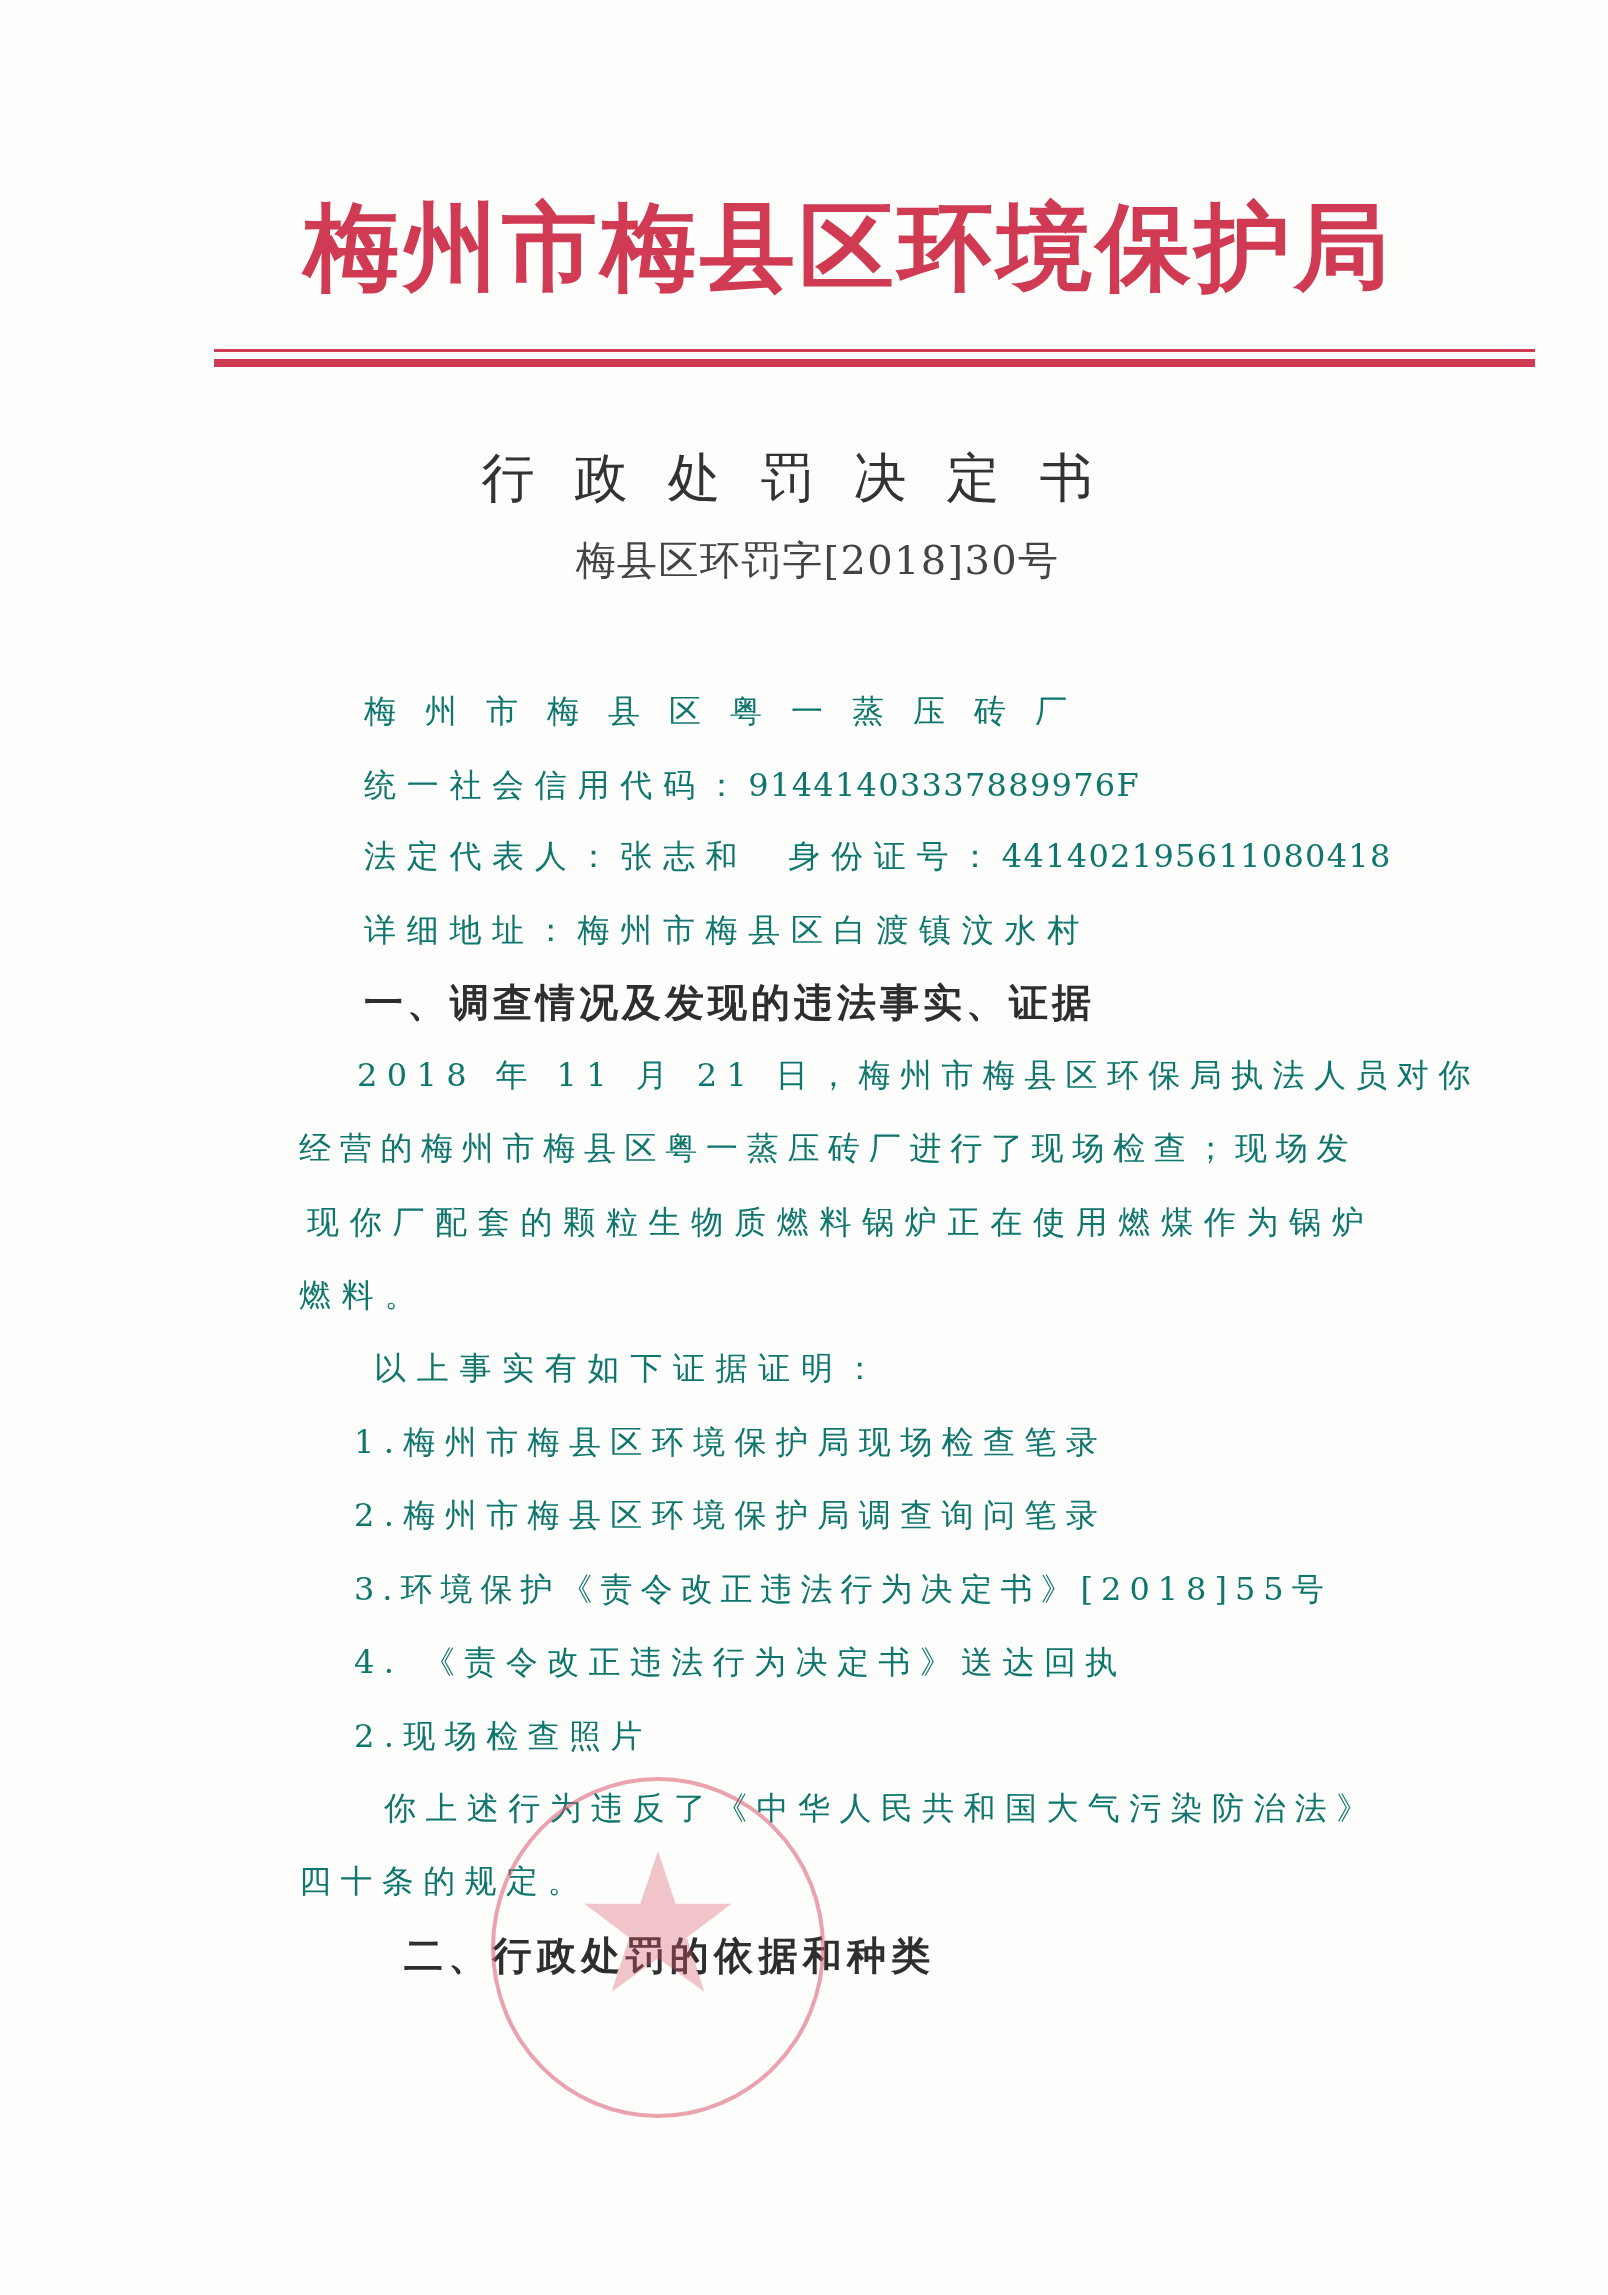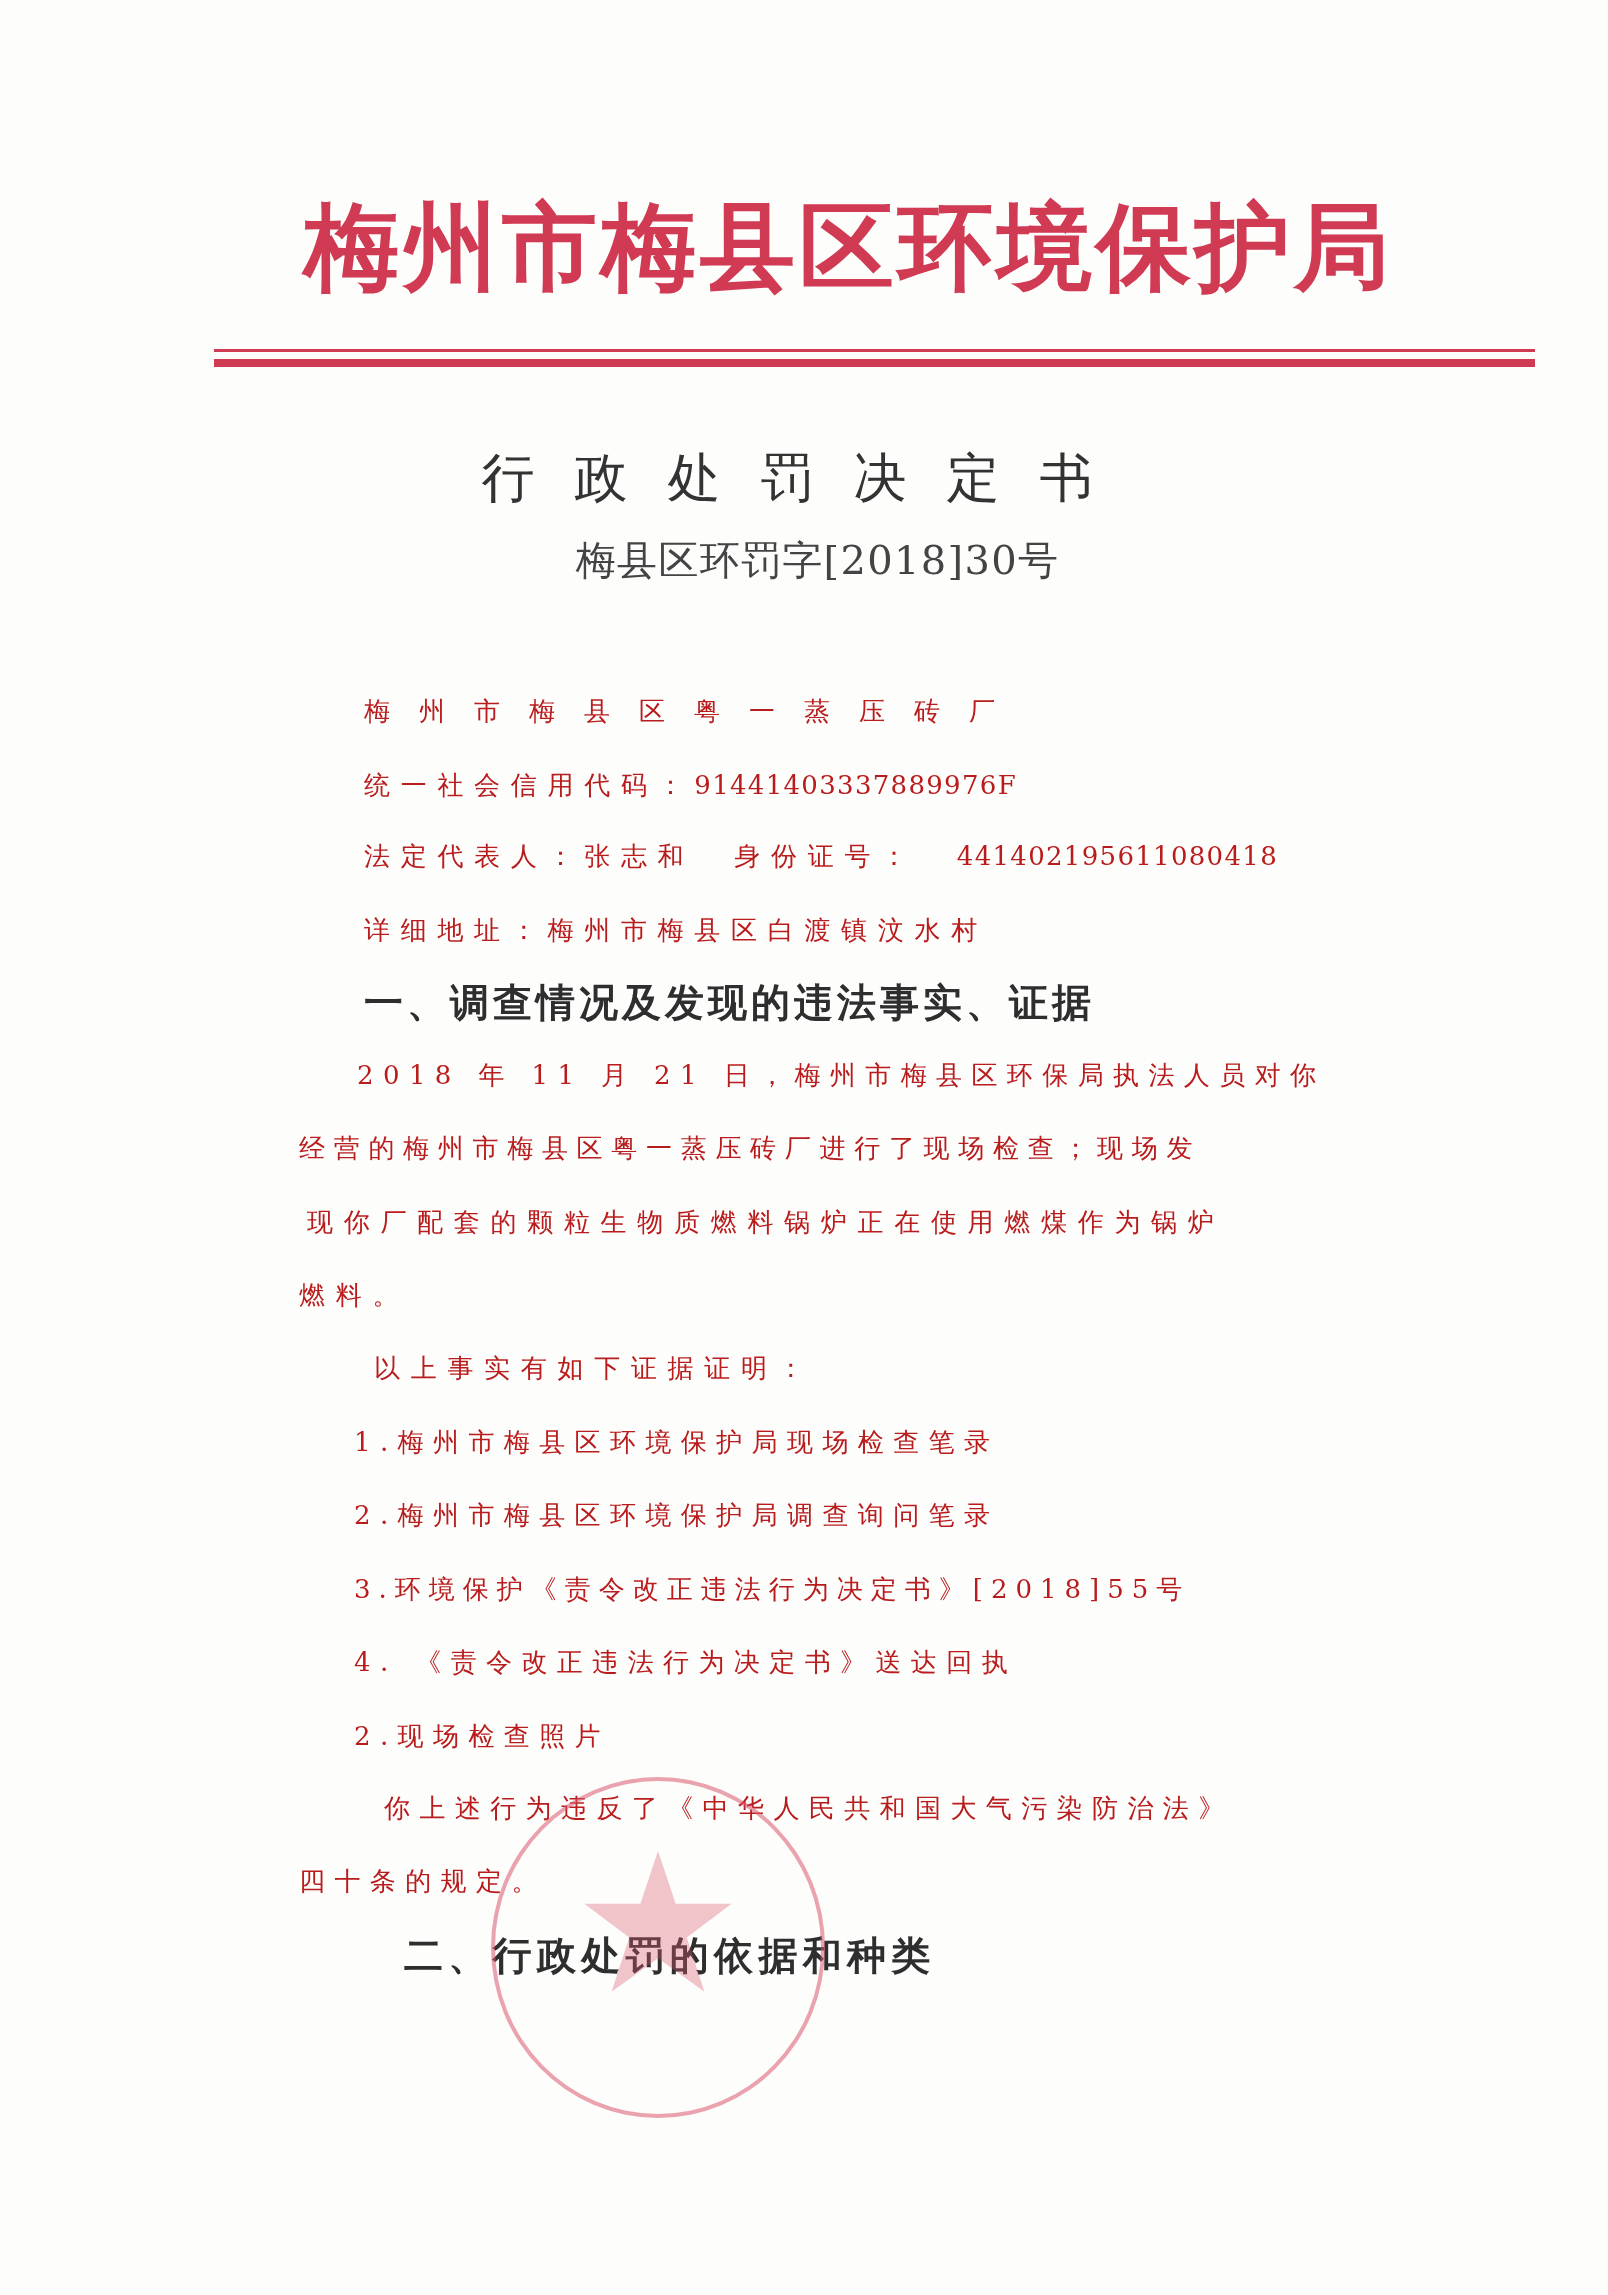--- a/index.html
+++ b/index.html
@@ -22,21 +22,21 @@
     left:0; width:1574px; top:441px; text-align:center;
     font-size:53px; line-height:73px; letter-spacing:40px; color:#333;
     padding-left:40px; box-sizing:border-box;
   }
   .docno {
     left:0; width:1609px; top:534px; text-align:center;
     font-size:40px; line-height:53px; color:#444;
     padding-left:26px; box-sizing:border-box; letter-spacing:1.3px;
   }
   .line {
-    font-size:26px; line-height:53px; letter-spacing:29px; color:#b91c1c;
+    font-size:32px; line-height:53px; letter-spacing:29px; color:#0f766e;
   }
   .heading { font-weight:bold; color:#2e2e2e; letter-spacing:4px; font-size:39px; }
   .seal {
     left:491px; top:1777px; width:334px; height:341px;
     border-radius:50%;
     border:4.7px solid rgba(218,90,110,0.55);
     box-sizing:border-box;
   }
   .seal-star {
     left:578px; top:1843px; width:160px; height:160px;
@@ -50,21 +50,21 @@
 <div class="abs rule-thick"></div>
 
 <div class="abs title">行政处罚决定书</div>
 <div class="abs docno">梅县区环罚字[2018]30号</div>
 
 <div class="abs line" style="left:364px; top:685px;">梅州市梅县区粤一蒸压砖厂</div>
 <div class="abs line" style="left:364px; top:759px; letter-spacing:10.7px;text-align:right;">
   <span style="letter-spacing:10.7px;">统一社会信用代码：</span><span style="letter-spacing:1.3px;">91441403337889976F</span>
 </div>
 <div class="abs line" style="left:364px; top:830px; letter-spacing:10.7px;">
-  <span>法定代表人：</span><span>张志和</span><span style="display:inline-block;width:40px;"></span><span>身份证号：</span><span style="letter-spacing:1.3px;margin-left:39px;">441402195611080418</span>
+  <span>法定代表人：</span><span>张志和</span><span style="display:inline-block;width:40px;"></span><span>身份证号：</span><span style="letter-spacing:1.3px;">441402195611080418</span>
 </div>
 <div class="abs line" style="left:364px; top:904px; letter-spacing:10.7px;">
   <span>详细地址：</span><span>梅州市梅县区白渡镇汶水村</span>
 </div>
 
 <div class="abs line heading" style="left:364px; top:976px;">一、调查情况及发现的违法事实、证据</div>
 
 <div class="abs line" style="left:357px; top:1049px; letter-spacing:9.4px;">2018 年 11 月 21 日，梅州市梅县区环保局执法人员对你</div>
 <div class="abs line" style="left:299px; top:1122px; letter-spacing:8.7px;">经营的梅州市梅县区粤一蒸压砖厂进行了现场检查；现场发</div>
 <div class="abs line" style="left:307px; top:1196px; letter-spacing:10.7px;">现你厂配套的颗粒生物质燃料锅炉正在使用燃煤作为锅炉</div>

